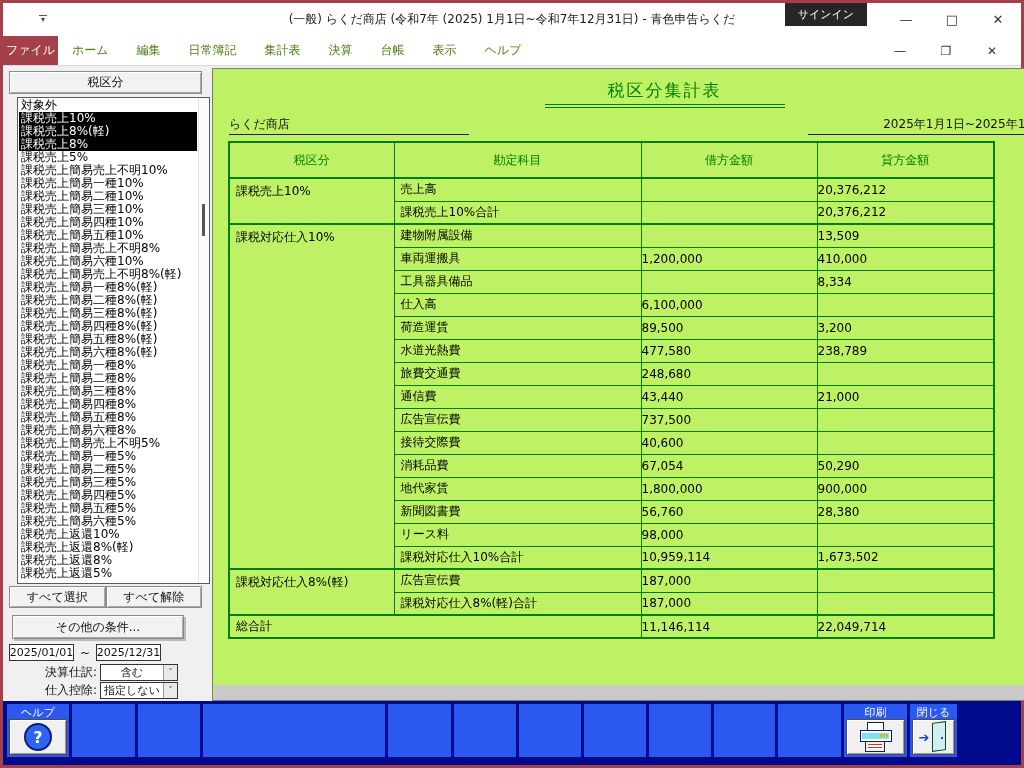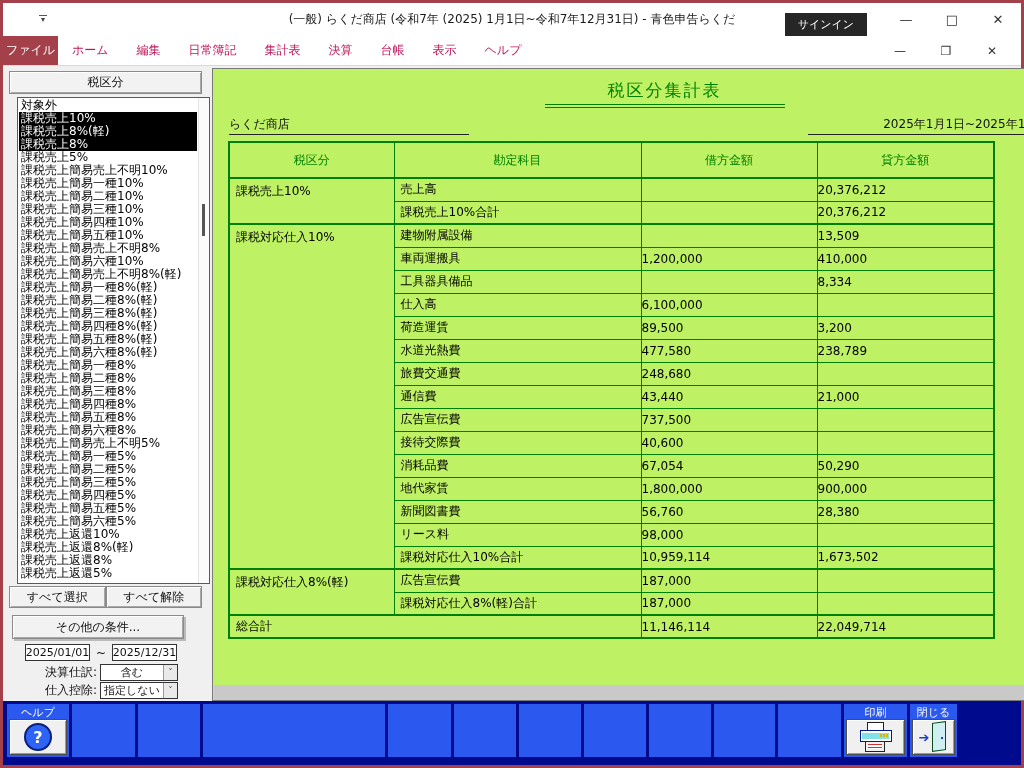--- a/index.html
+++ b/index.html
@@ -6,29 +6,29 @@
   html,body { width:1024px; height:768px; overflow:hidden; }
   body { font-family:"DejaVu Sans","Liberation Sans",sans-serif; font-size:12px; color:#111; background:#fff; }
 
   .window { position:absolute; inset:0; width:1024px; height:768px;
             border:3px solid #a4404a; background:#f0f0f0; display:flex; flex-direction:column; }
 
   
   .titlebar { height:33px; background:#fff; display:flex; align-items:center; position:relative; flex:0 0 auto; }
   .qat { margin-left:36px; font-size:8px; color:#444; border-top:1px solid #555; padding:0 2px; line-height:8px; }
   .title-text { position:absolute; left:0; right:0; text-align:center; font-size:12px; color:#1a1a1a; pointer-events:none; }
-  .title-controls { margin-left:auto; display:flex; align-items:flex-end; height:100%; z-index:2; }
+  .title-controls { margin-left:auto; display:flex; align-items:flex-start; height:100%; z-index:2; }
   .signin-btn { background:#262626; color:#fff; font-size:11px; padding:4px 13px; margin-right:16px; }
   .win-glyph { width:46px; text-align:center; font-size:13px; color:#333; line-height:33px; }
 
   
   .menubar { height:30px; background:#fff; display:flex; align-items:stretch; border-bottom:1px solid #d9d9d9; flex:0 0 auto; position:relative; }
   .file-tab { background:#a4404a; color:#fff; width:55px; display:flex; align-items:center; justify-content:center; font-size:12px; }
   .menu-items { display:flex; align-items:stretch; }
-  .menu-item { display:flex; align-items:center; padding:0 14px; font-size:12px; color:#be185d; }
+  .menu-item { display:flex; align-items:center; padding:0 14px; font-size:12px; color:#4d7c0f; }
   .mdi-controls { margin-left:auto; display:flex; align-items:center; margin-right:6px; }
   .mdi-glyph { width:46px; text-align:center; font-size:12px; color:#333; }
 
   
   .client { position:relative; flex:1 1 auto; background:#f0f0f0; }
 
   
   .left-panel { position:absolute; left:2px; top:2px; width:202px; bottom:0; }
   .btn3d { background:#f2f2f2; border:1px solid #8a8a8a;
            box-shadow: inset 1px 1px 0 #ffffff, inset -1px -1px 0 #a8a8a8; }
@@ -40,21 +40,21 @@
   .tax-item { height:13px; line-height:13px; font-size:12px; white-space:nowrap; overflow:hidden; padding-left:2px; color:#000; }
   .tax-item.selected { background:#000; color:#fff; }
   .list-scroll { position:absolute; right:0; top:0; bottom:0; width:11px; background:#fbfbfb; border-left:1px solid #e4e4e4; }
   .list-thumb { position:absolute; right:4px; top:106px; width:3px; height:32px; background:#555; }
 
   .sel-btn-row { position:absolute; left:4px; top:518px; width:193px; height:22px; display:flex; }
   .sel-btn { flex:1; display:flex; align-items:center; justify-content:center; font-size:12px; }
   .other-btn { position:absolute; left:7px; top:547px; width:172px; height:24px;
                display:flex; align-items:center; justify-content:center; font-size:12px;
                box-shadow: inset 1px 1px 0 #ffffff, inset -1px -1px 0 #a8a8a8, 2px 2px 0 rgba(0,0,0,0.22); }
-  .date-row { position:absolute; left:20px; top:576px; width:193px; height:17px; display:flex; align-items:center; }
+  .date-row { position:absolute; left:4px; top:576px; width:193px; height:17px; display:flex; align-items:center; }
   .date-box { width:65px; height:17px; background:#fff; border:1px solid #333; font-size:11px;
               display:flex; align-items:center; justify-content:center; }
   .date-tilde { width:22px; text-align:center; font-size:12px; }
   .combo-row { position:absolute; left:0; width:202px; height:18px; display:flex; align-items:center; }
   .combo-row.r1 { top:595px; } .combo-row.r2 { top:613px; }
   .combo-label { width:95px; text-align:right; font-size:12px; padding-right:3px; }
   .combo { width:78px; height:17px; border:1px solid #333; background:#fff; display:flex; align-items:stretch; }
   .combo-value { flex:1; font-size:11px; display:flex; align-items:center; justify-content:center; white-space:nowrap; overflow:hidden; }
   .combo-arrow { width:14px; background:#e9e9e9; border-left:1px solid #999; font-size:8px; color:#333;
                  display:flex; align-items:center; justify-content:center; }

